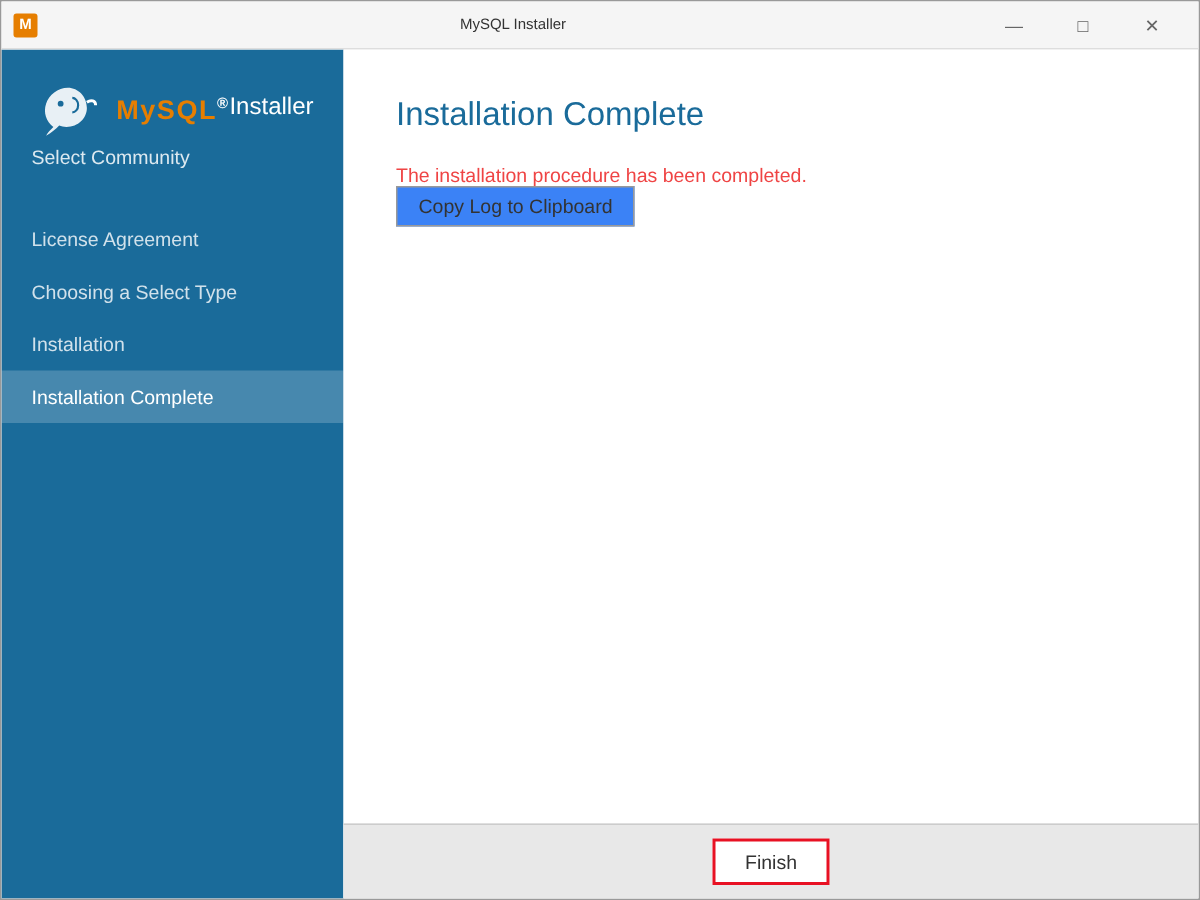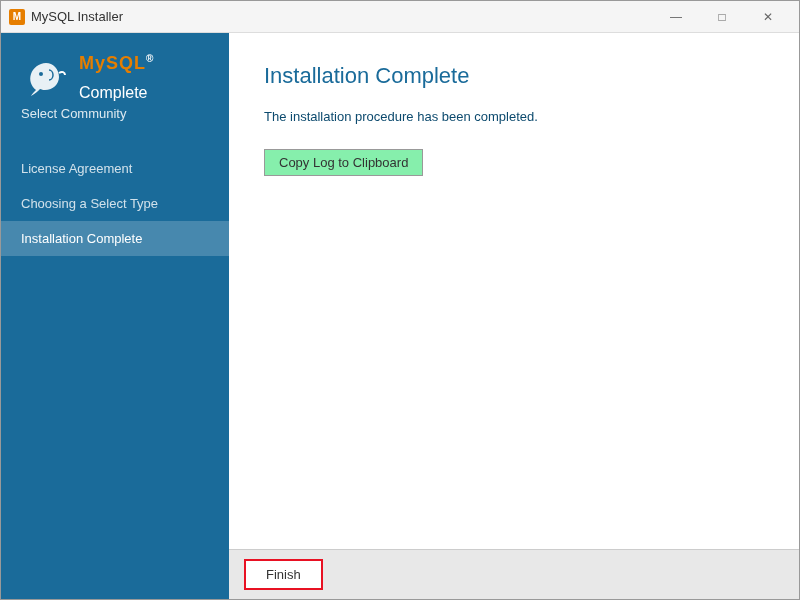--- a/index.html
+++ b/index.html
@@ -41,23 +41,24 @@
       border-radius: 2px;
       display: flex;
       align-items: center;
       justify-content: center;
       font-size: 10px;
       color: white;
       font-weight: bold;
     }
 
     .title-bar-text {
-      font-size: 13px;
+      font-size: 10px;
       color: #333;
       flex: 1;
+      text-align: center;
     }
 
     .title-bar-controls {
       display: flex;
       gap: 0;
     }
 
     .title-bar-btn {
       width: 46px;
       height: 32px;
@@ -100,22 +101,21 @@
     }
 
     .mysql-dolphin {
       width: 50px;
       height: 40px;
       margin-right: 8px;
     }
 
     .sidebar-brand {
       display: flex;
-      flex-direction: column;
-      gap: 10px;
+      flex-direction: row;
     }
 
     .sidebar-mysql {
       font-size: 18px;
       font-weight: bold;
       color: #e67e00;
       letter-spacing: 1px;
     }
 
     .sidebar-installer {
@@ -163,41 +163,40 @@
 
     .panel-title {
       font-size: 22px;
       color: #1a6b9a;
       margin-bottom: 20px;
       font-weight: 400;
     }
 
     .panel-description {
       font-size: 13px;
-      color: #0c4a6e;
-      margin-bottom: 25px;
+      color: #ef4444;
     }
 
     .copy-log-btn {
       padding: 5px 14px;
       border: 1px solid #999;
-      background: #86efac;
+      background: #3b82f6;
       cursor: pointer;
       font-size: 13px;
       color: #333;
     }
 
     
     .bottom-bar {
       height: 50px;
       background: #e8e8e8;
       border-top: 1px solid #ccc;
       display: flex;
       align-items: center;
-      justify-content: flex-start;
+      justify-content: center;
       padding: 12px 15px;
       flex-shrink: 0;
       margin-top: 24px;
     }
 
     .finish-btn {
       padding: 6px 20px;
       background: white;
       border: 2px solid #e81123;
       cursor: pointer;
@@ -230,29 +229,30 @@
           <svg class="mysql-dolphin" viewBox="0 0 50 40" xmlns="http://www.w3.org/2000/svg">
             <path d="M25,5 C18,5 12,10 10,16 C8,22 10,28 15,32 C13,34 11,36 10,38 C14,36 17,33 19,31 C20.5,31.5 22,32 24,32 C32,32 38,26 38,19 C38,11 32,5 25,5 Z" fill="white" opacity="0.9"></path>
             <circle cx="20" cy="16" r="2" fill="#1a6b9a"></circle>
             <path d="M28,12 C30,12 32,14 32,17 C32,20 30,22 28,22" stroke="#1a6b9a" stroke-width="1.5" fill="none"></path>
             <path d="M38,15 C41,13 44,14 44,17" stroke="white" stroke-width="2" fill="none"></path>
           </svg>
           <div class="sidebar-brand">
             <span class="sidebar-mysql">
               <span>MySQL</span><sup style="font-size:10px; color:white;">®</sup>
             </span>
-            <span class="sidebar-installer">Complete</span>
+            <span class="sidebar-installer">Installer</span>
           </div>
         </div>
         <div class="sidebar-subtitle">Select Community</div>
       </div>
 
       <nav class="sidebar-nav">
         <div class="nav-item">License Agreement</div>
         <div class="nav-item">Choosing a Select Type</div>
+        <div class="nav-item">Installation</div>
         <div class="nav-item active">Installation Complete</div>
       </nav>
     </div>
 
     <div class="right-panel">
       <div class="panel-content">
         <h1 class="panel-title">Installation Complete</h1>
         <p class="panel-description">The installation procedure has been completed.</p>
         <button class="copy-log-btn">Copy Log to Clipboard</button>
       </div>

